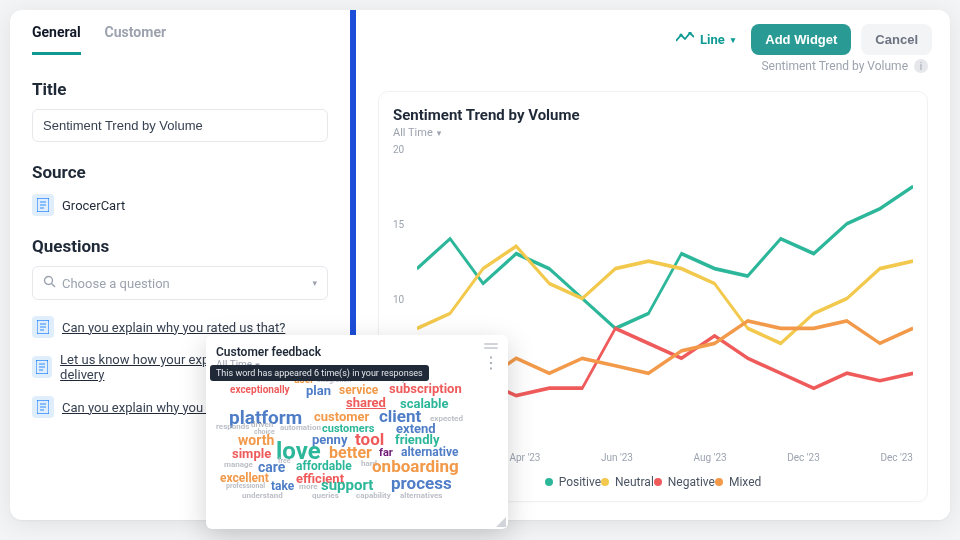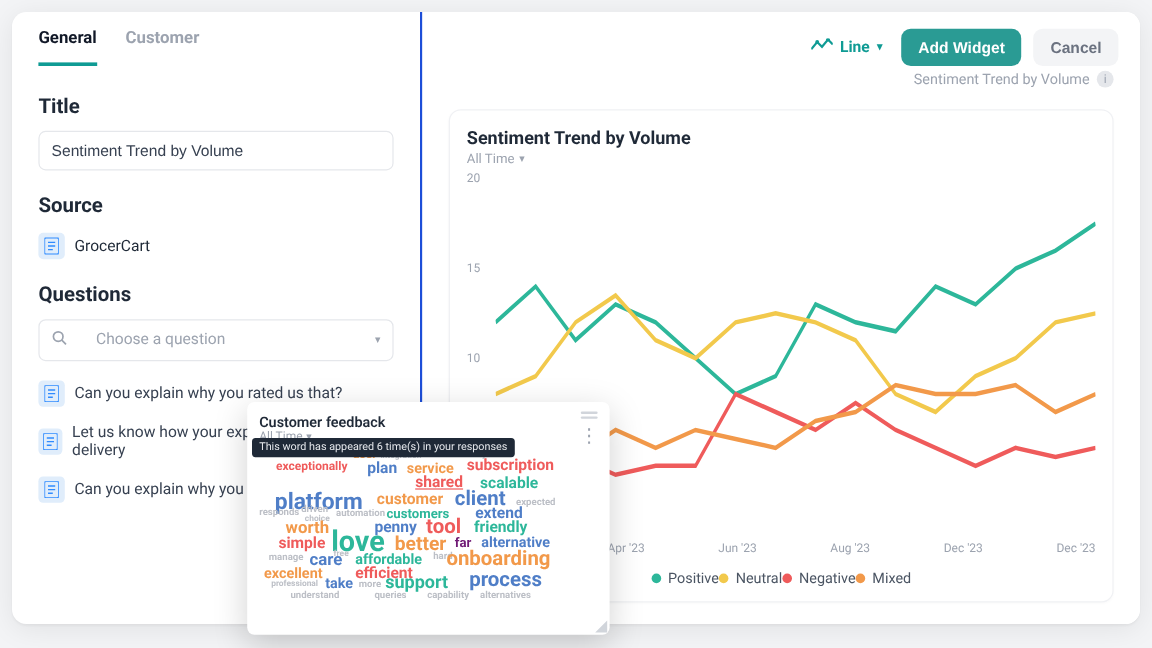--- a/index.html
+++ b/index.html
@@ -17,21 +17,21 @@
   .modal {
     background: #fff;
     border-radius: 12px;
     box-shadow: 0 4px 24px rgba(0,0,0,0.08), 0 1px 2px rgba(0,0,0,0.04);
     display: flex;
     height: 510px;
     overflow: hidden;
   }
   .left-panel {
     width: 340px;
-    border-right: 2px solid #1d4ed8;
+    border-right: 6px solid #1d4ed8;
     display: flex;
     flex-direction: column;
   }
   .right-panel {
     flex: 1;
     display: flex;
     flex-direction: column;
     background:#fff;
   }
   .tabs {
@@ -173,32 +173,32 @@
               <rect x="0" y="0" width="12" height="14" rx="1.5" fill="none" stroke="#2f8bff" stroke-width="1.3"></rect>
               <line x1="3" y1="4" x2="9" y2="4" stroke="#2f8bff" stroke-width="1.2"></line>
               <line x1="3" y1="7" x2="9" y2="7" stroke="#2f8bff" stroke-width="1.2"></line>
               <line x1="3" y1="10" x2="7" y2="10" stroke="#2f8bff" stroke-width="1.2"></line>
             </svg>
         </span>
         <span>GrocerCart</span>
       </div>
       <div class="section-label">Questions</div>
       <div class="select">
-        <span style="display:flex;align-items:center;gap:24px;">
+        <span style="display:flex;align-items:center;gap:6px;">
           <span>
             <svg width="13" height="13" viewBox="0 0 13 13">
                 <circle cx="5.5" cy="5.5" r="4" fill="none" stroke="#9ca3af" stroke-width="1.4"></circle>
                 <line x1="8.5" y1="8.5" x2="12" y2="12" stroke="#9ca3af" stroke-width="1.4"></line>
               </svg>
           </span>
           <span>Choose a question</span>
         </span>
         <span class="chev">▾</span>
       </div>
-      <div id="q-list" style="margin-top:6px;display:flex;flex-direction:column;gap:6px;">
+      <div id="q-list" style="margin-top:6px;display:flex;flex-direction:column;gap:6px;text-decoration:underline;">
           <div class="q-row">
             <span class="file-icon">
               <svg width="12" height="14" viewBox="0 0 12 14">
                 <rect x="0" y="0" width="12" height="14" rx="1.5" fill="none" stroke="#2f8bff" stroke-width="1.3"></rect>
                 <line x1="3" y1="4" x2="9" y2="4" stroke="#2f8bff" stroke-width="1.2"></line>
                 <line x1="3" y1="7" x2="9" y2="7" stroke="#2f8bff" stroke-width="1.2"></line>
                 <line x1="3" y1="10" x2="7" y2="10" stroke="#2f8bff" stroke-width="1.2"></line>
               </svg>
             </span>
             <span>Can you explain why you rated us that?</span>

